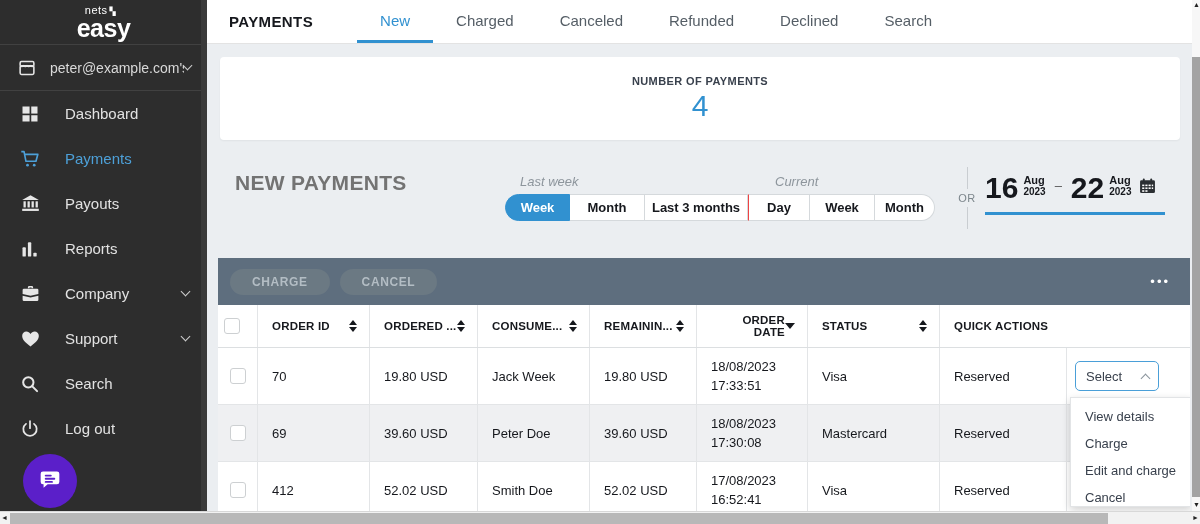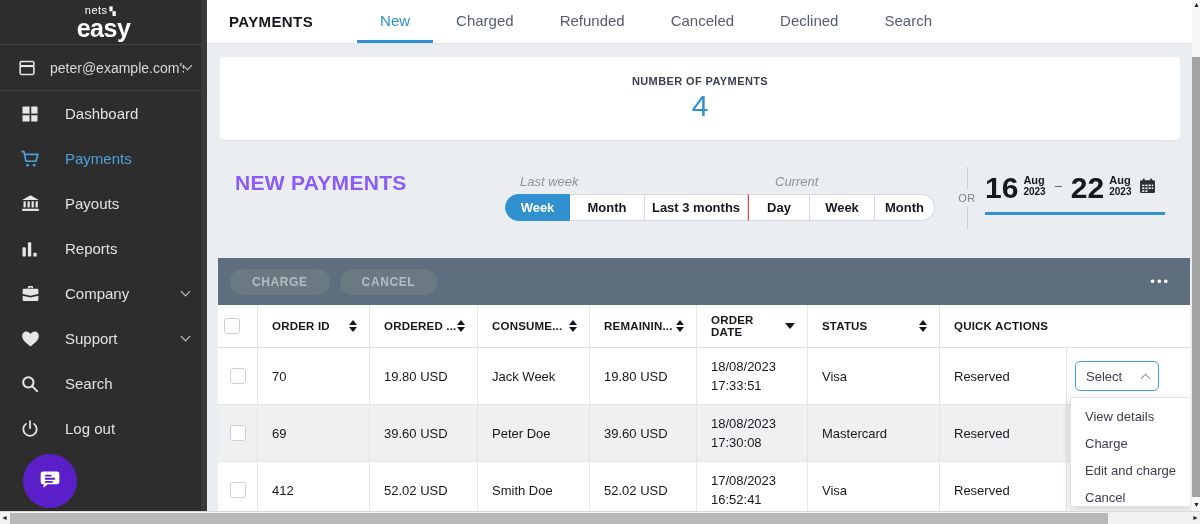--- a/index.html
+++ b/index.html
@@ -29,21 +29,21 @@
   .topnav { position:absolute; left:0; top:0; right:0; height:44px; background:#fff; border-bottom:1px solid #e3e3e3; display:flex; align-items:center; }
   .page-title { font-size:15px; font-weight:bold; color:#16181d; letter-spacing:.4px; margin-left:22px; }
   .tabs { display:flex; margin-left:44px; height:100%; }
   .tab { font-size:15px; color:#555e66; display:flex; align-items:center; padding:0 23px; height:100%; cursor:pointer; border-bottom:3px solid transparent; }
   .tab.active { color:#3191d0; border-bottom-color:#3191d0; }
 
   .summary-card { position:absolute; left:13px; top:57px; right:12px; height:83px; background:#fff; border-radius:4px; box-shadow:0 1px 2px rgba(0,0,0,.05); display:flex; flex-direction:column; align-items:center; justify-content:center; }
   .summary-label { font-size:11px; font-weight:bold; color:#39414d; letter-spacing:.4px; }
   .summary-value { font-size:30px; color:#3191d0; margin-top:2px; }
 
-  .section-heading { position:absolute; left:28px; top:171px; font-size:21px; font-weight:600; color:#8b5cf6; letter-spacing:.3px; }
+  .section-heading { position:absolute; left:28px; top:171px; font-size:21px; font-weight:600; color:#737373; letter-spacing:.3px; }
 
   .filter-label { position:absolute; top:174px; font-size:13px; font-style:italic; color:#8d959c; }
   .lbl-lastweek { left:313px; }
   .lbl-current { left:568px; }
   .seg-row { position:absolute; top:194px; height:27px; display:flex; }
   .seg-left { left:298px; }
   .seg-right { left:541px; }
   .seg-btn { height:27px; display:flex; align-items:center; justify-content:center; background:#fff; border:1px solid #d5d9dc; border-left:none; font-size:13px; font-weight:600; color:#16181d; cursor:pointer; }
   .seg-btn.first { border-left:1px solid #d5d9dc; border-radius:14px 0 0 14px; }
   .seg-btn.last { border-radius:0 14px 14px 0; }
@@ -65,21 +65,21 @@
   
   .table-wrap { position:absolute; left:11px; right:2px; top:258px; bottom:0; overflow:hidden; background:#fff; }
   .toolbar { height:47px; background:#5e6e7e; display:flex; align-items:center; padding:0 12px; position:relative; }
   .tool-btn { height:26px; border:none; border-radius:13px; background:#6b7983; color:#b3bdc4; font-size:12px; font-weight:bold; letter-spacing:.6px; padding:0 22px; margin-right:10px; cursor:pointer; font-family:inherit; }
   .more-dots { position:absolute; right:20px; color:#fff; font-size:13px; letter-spacing:2px; cursor:pointer; }
 
   .grid-row { display:grid; grid-template-columns:40px 112px 108px 112px 107px 111px 132px 127px 1fr; }
   .th, .td { border-right:1px solid #e3e5e7; display:flex; align-items:center; padding-left:14px; overflow:hidden; }
   .th:last-child, .td:last-child { border-right:none; }
   .thead { height:43px; border-bottom:1px solid #dcdfe1; background:#fff; }
-  .th { font-size:11.5px; font-weight:bold; color:#16181d; letter-spacing:.2px; justify-content:space-between; padding-right:12px; }
+  .th { font-size:11.5px; font-weight:bold; color:#16181d; letter-spacing:.2px; justify-content:space-between; padding-right:12px;text-align:right; }
   .cell-check { justify-content:center; padding-left:0; }
   .checkbox { width:16px; height:16px; border:1.5px solid #cdd0d2; border-radius:3px; background:#fff; cursor:pointer; }
   .sort-icon { display:flex; flex-direction:column; gap:2px; align-items:center; }
   .tri-up { width:0; height:0; border-left:4px solid transparent; border-right:4px solid transparent; border-bottom:5px solid #16181d; }
   .tri-dn { width:0; height:0; border-left:4px solid transparent; border-right:4px solid transparent; border-top:5px solid #16181d; }
   .tri-dn.big { border-left-width:5px; border-right-width:5px; border-top-width:6px; }
   .trow { height:57px; border-bottom:1px solid #e3e5e7; background:#fff; font-size:13px; color:#16181d; }
   .trow.alt { background:#eff0f2; }
   .td-date { flex-direction:column; align-items:flex-start; justify-content:center; line-height:19px; }
 
@@ -221,22 +221,22 @@
   </span>
 </div>
 
 <div class="content">
 
   <div class="topnav">
     <span class="page-title">PAYMENTS</span>
     <div class="tabs">
       <div class="tab active">New</div>
       <div class="tab">Charged</div>
+      <div class="tab">Canceled</div>
       <div class="tab">Refunded</div>
-      <div class="tab">Canceled</div>
       <div class="tab">Declined</div>
       <div class="tab">Search</div>
     </div>
   </div>
 
   <div class="summary-card">
     <div class="summary-label">NUMBER OF PAYMENTS</div>
     <div class="summary-value">4</div>
   </div>
 

